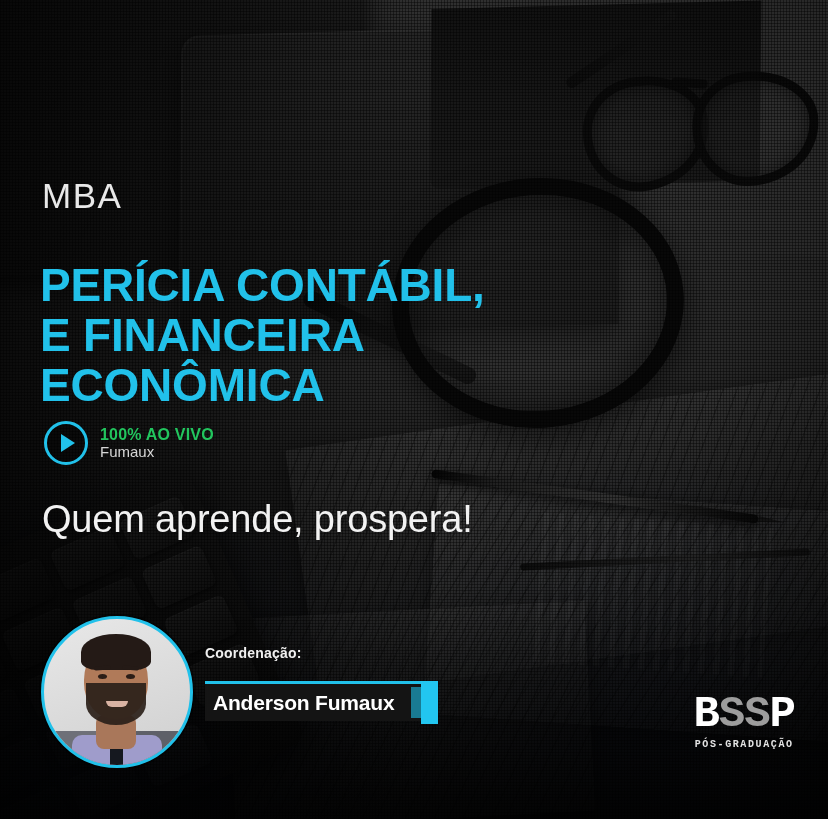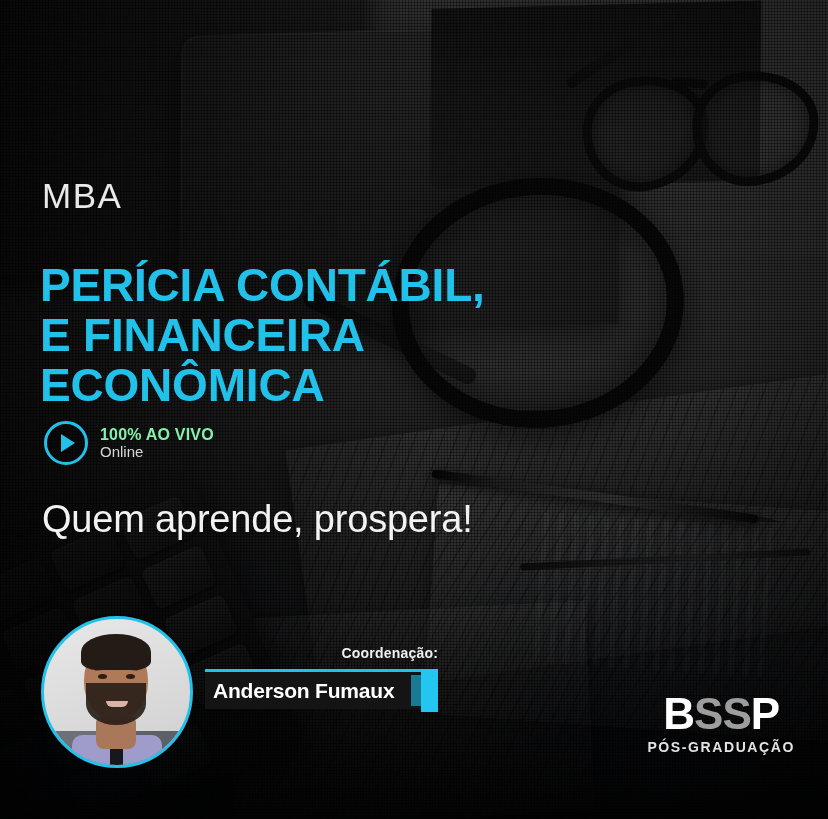--- a/index.html
+++ b/index.html
@@ -202,21 +202,21 @@
     background: rgba(0,0,0,.25);
     flex: none;
   }
   .play-tri {
     width:0; height:0; margin-left:4px;
     border-left: 14px solid #21c1ea;
     border-top: 9px solid transparent;
     border-bottom: 9px solid transparent;
   }
   .live-text { line-height:1.08; }
-  .live-main { font-size: 16px; font-weight: 700; color:#86efac; letter-spacing:.2px; }
+  .live-main { font-size: 16px; font-weight: 700; color:#22c55e; letter-spacing:.2px; }
   .live-sub  { font-size: 15px; font-weight: 400; color:#d6d6d6; }
 
   .tagline {
     position:absolute; left:42px; top:498px;
     font-size: 38px; font-weight: 400; color: #f2f2f2; letter-spacing: -0.2px;
   }
 
   
   .coord-photo {
     position:absolute; left:41px; top:616px; width:146px; height:146px;
@@ -237,49 +237,48 @@
   .face .beard{ position:absolute; left:42px; top:64px; width:60px; height:42px; border-radius:0 0 50% 50%; background:#2a1f19; opacity:.92; }
   .face .mouth{ position:absolute; left:62px; top:82px; width:22px; height:6px; background:#d9b3a3; border-radius:0 0 10px 10px; }
   .face .shirt{ position:absolute; left:28px; top:116px; width:90px; height:34px; background:#9f9ccb; border-radius:10px 10px 0 0; }
   .face .tie  { position:absolute; left:66px; top:118px; width:13px; height:32px; background:#15181f; border-radius:2px; }
   .face .suit-l{ position:absolute; left:6px;  top:112px; width:58px; height:40px; background:#6e7078; transform:skewX(14deg); border-radius:8px 0 0 0; }
   .face .suit-r{ position:absolute; left:82px; top:112px; width:62px; height:40px; background:#5e6068; transform:skewX(-14deg); border-radius:0 8px 0 0; }
 
   .coord-block { position:absolute; left:205px; top:645px; width:233px; }
   .coord-label {
     font-size: 14px; font-weight: 700; color:#f0f0f0; letter-spacing:.2px;
-    padding-bottom: 8px;
-    text-align: right;
+    padding-bottom: 20px;
   }
   .coord-bar {
     position:relative; height: 37px;
     background: #141414;
     border-top: 3px solid #21c1ea;
     display:flex; align-items:center;
   }
   .coord-name {
     font-size: 21px; font-weight: 700; color:#ffffff; letter-spacing:-0.2px;
     padding-left: 8px; white-space: nowrap;
   }
   .coord-bar .cap-dark {
     position:absolute; right:17px; top:3px; width:10px; bottom:3px; background:#197b93;
   }
   .coord-bar .cap-bright {
     position:absolute; right:0px; top:-3px; width:17px; bottom:-3px; background:#22c6f0;
   }
 
   
-  .logo { position:absolute; right:33px; top:692px; text-align:center; }
+  .logo { position:absolute; right:33px; top:692px; text-align:center;font-family:Liberation Mono, monospace; }
   .logo-word {
     font-size: 44px; font-weight: 700; letter-spacing: -1px; line-height: 1;
   }
   .logo-word .w { color:#ffffff; }
   .logo-word .g { color:#9d9d9d; }
   .logo-sub {
-    font-size: 14px; font-weight: 700; color:#e3e3e3; letter-spacing: 1.6px; margin-top: 3px;
+    font-size: 10px; font-weight: 700; color:#e3e3e3; letter-spacing: 1.6px; margin-top: 3px;
   }
 </style>
 </head>
 <body>
 
 <div id="poster">
 
   <div class="bg-layer bg-base">
     <div class="obj-laptop-screen"></div>
     <div class="obj-desk-right"></div>
@@ -351,21 +350,21 @@
       <span>E FINANCEIRA</span>
       <span>ECONÔMICA</span>
     </div>
 
     <div class="live">
       <div class="play-circle">
         <div class="play-tri"></div>
       </div>
       <div class="live-text">
         <div class="live-main">100% AO VIVO</div>
-        <div class="live-sub">Online</div>
+        <div class="live-sub">Fumaux</div>
       </div>
     </div>
 
     <div class="tagline">Quem aprende, prospera!</div>
 
     <div class="coord-photo">
       <div class="face">
         <div class="suit-l"></div>
           <div class="suit-r"></div>
         <div class="shirt"></div>

